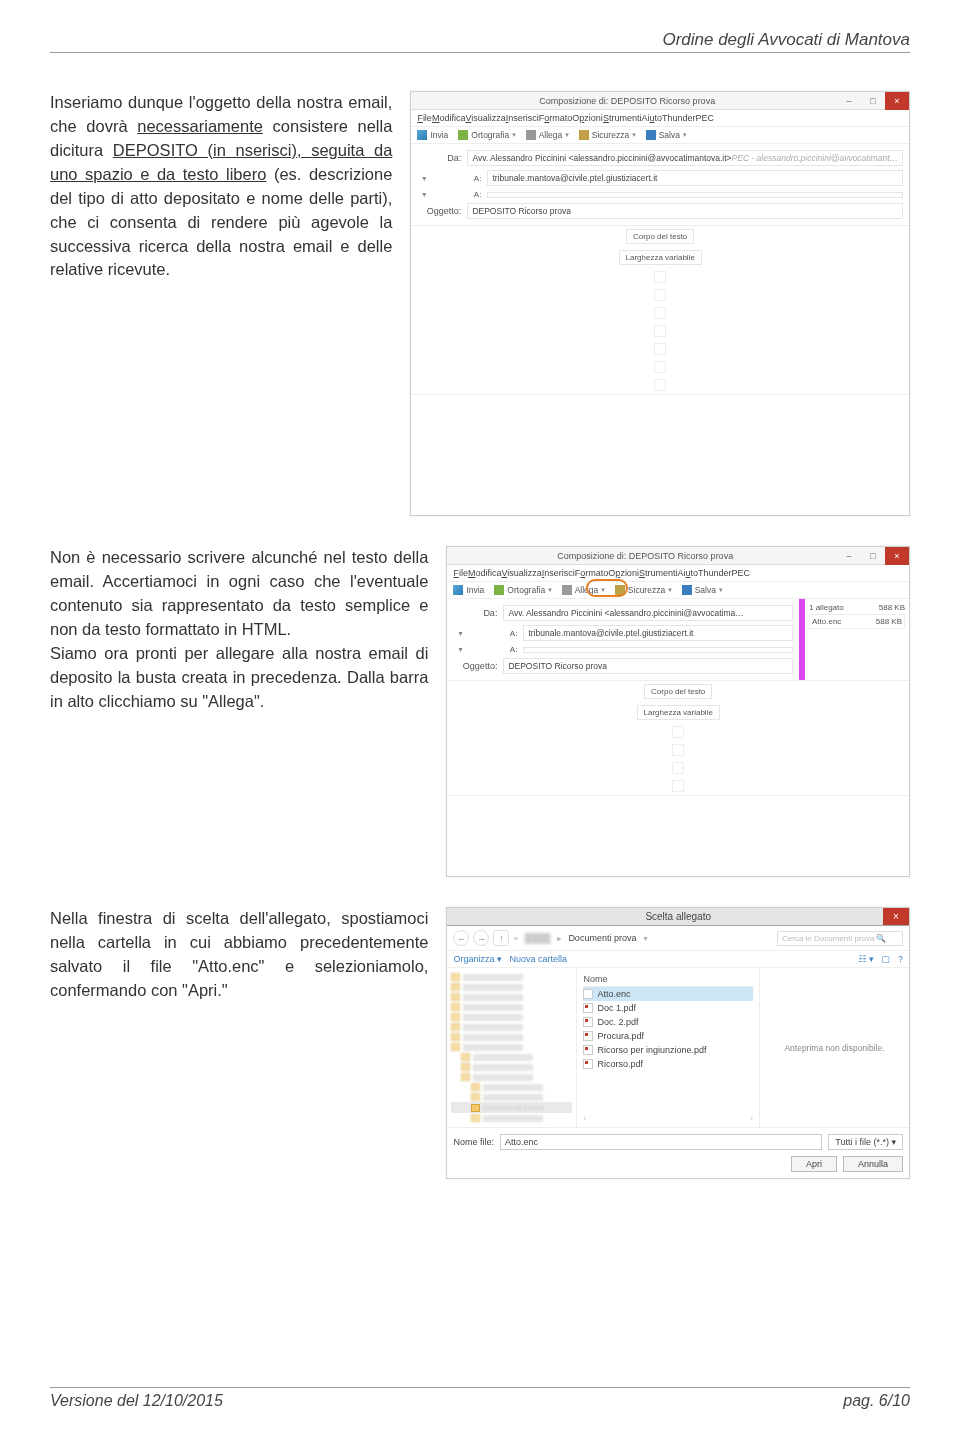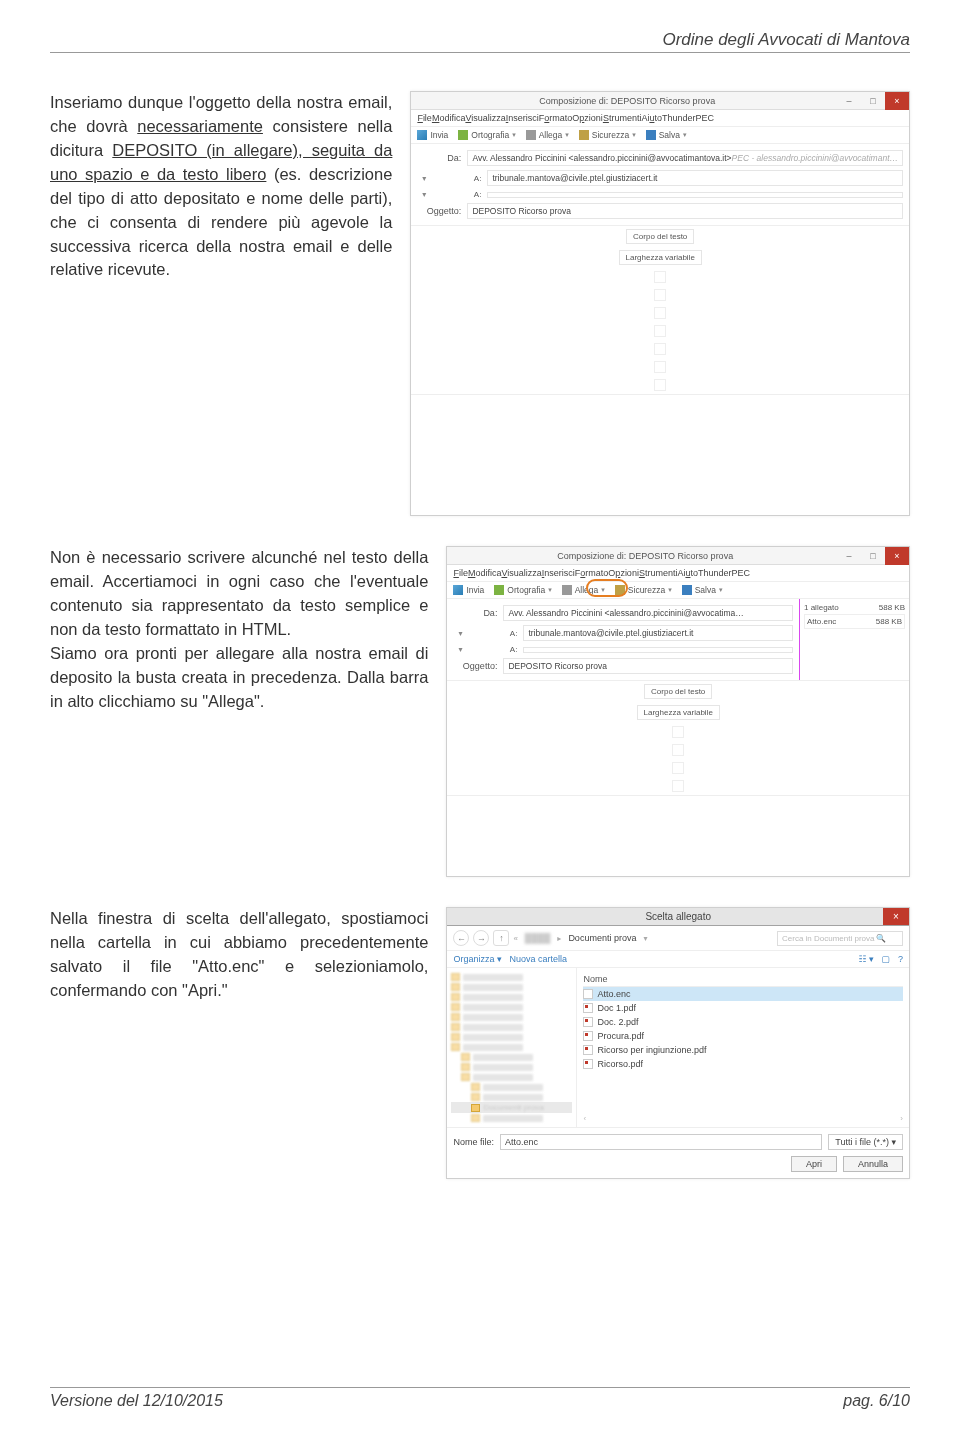--- a/index.html
+++ b/index.html
@@ -72,21 +72,21 @@
   .frow { display:flex; align-items:center; gap:6px; padding:2px 0;}
   .frow .lab { width:44px; text-align:right; font-size:9px; color:#555;}
   .frow .lab.small { font-size:8px;}
   .frow .val { flex:1; border:1px solid #e5e5e5; padding:2px 4px; font-size:8.5px; color:#444; background:#fff; white-space:nowrap; overflow:hidden; text-overflow:ellipsis;}
   .frow .drop { width:14px; text-align:center; color:#888; font-size:8px;}
   .muted { color:#aaa; font-style:italic;}
   .bodytoolbar { display:flex; gap:6px; padding:3px 6px; border-top:1px solid #eee; border-bottom:1px solid #eee; align-items:center; font-size:8px; color:#888;flex-direction:column;}
   .bodytoolbar .select { border:1px solid #e5e5e5; padding:2px 6px; font-size:8px; color:#555;}
   .bodytoolbar .tbico { width:12px; height:12px; border:1px solid #eee; display:inline-block;}
   .body-area { height:120px; background:#fff;}
-  .attach-panel { border-left:1px solid #d946ef; width:110px; font-size:8px; padding:4px;}
+  .attach-panel { border-left:6px solid #d946ef; width:110px; font-size:8px; padding:4px;}
   .attach-row { display:flex; justify-content:space-between; color:#555;}
   .highlight-ring {
     position:absolute; width:42px; height:18px; border:2px solid #e67e22; border-radius:10px;
   }
   
   .filedlg .dlg-title { background:#e5e5e5; color:#444; text-align:center; padding:3px; font-size:10px; border-bottom:1px solid #a3a3a3; position:relative;}
   .filedlg .dlg-title .closebtn { position:absolute; right:0; top:0; width:26px; height:100%; background:#c0392b; color:#fff; display:flex;align-items:center;justify-content:center; font-size:10px;}
   .pathbar { display:flex; align-items:center; gap:4px; padding:4px 6px; font-size:9px; border-bottom:1px solid #eee;}
   .pathbar .pseg { padding:1px 3px; }
   .pathbar .chev { color:#aaa; font-size:8px;}
@@ -124,21 +124,21 @@
     font-style:italic; font-size:16px; color:#444; padding-top:4px;
   }
 </style>
 </head>
 <body>
 
 <div class="header-line">Ordine degli Avvocati di Mantova</div>
 
 <div class="row">
   <div class="col-text">
-    <span>Inseriamo dunque l'oggetto della nostra email, che dovrà </span><u>necessariamente</u><span> consistere nella dicitura </span><u>DEPOSITO (in allegare), seguita da uno spazio e da testo libero</u><span> (es. descrizione del tipo di atto depositato e nome delle parti), che ci consenta di rendere più agevole la successiva ricerca della nostra email e delle relative ricevute.</span>
+    <span>Inseriamo dunque l'oggetto della nostra email, che dovrà </span><u>necessariamente</u><span> consistere nella dicitura </span><u>DEPOSITO (in nserisci), seguita da uno spazio e da testo libero</u><span> (es. descrizione del tipo di atto depositato e nome delle parti), che ci consenta di rendere più agevole la successiva ricerca della nostra email e delle relative ricevute.</span>
   </div>
   <div class="col-img">
     <div class="win">
       <div class="titlebar">
         <span class="title">Composizione di: DEPOSITO Ricorso prova</span>
         <div class="winbtns">
           <div class="winbtn">–</div>
           <div class="winbtn">□</div>
           <div class="winbtn close">×</div>
         </div>
@@ -428,20 +428,21 @@
           <div class="filerow">
               <span class="fico2 pdf"></span>
               <span>Ricorso.pdf</span>
             </div>
           <div style="flex:1;"></div>
           <div style="display:flex;justify-content:space-between;color:#bbb;font-size:8px;">
               <span>‹</span>
               <span>›</span>
             </div>
         </div>
+        <div class="preview">Anteprima non disponibile.</div>
       </div>
       <div class="dlg-bottom">
         <div class="namerow">
           <span class="lab">Nome file:</span>
           <span class="inp">Atto.enc</span>
           <span class="filt"><span>Tutti i file (*.*)</span> ▾</span>
         </div>
         <div class="btns">
           <span class="btn">Apri</span>
           <span class="btn">Annulla</span>

